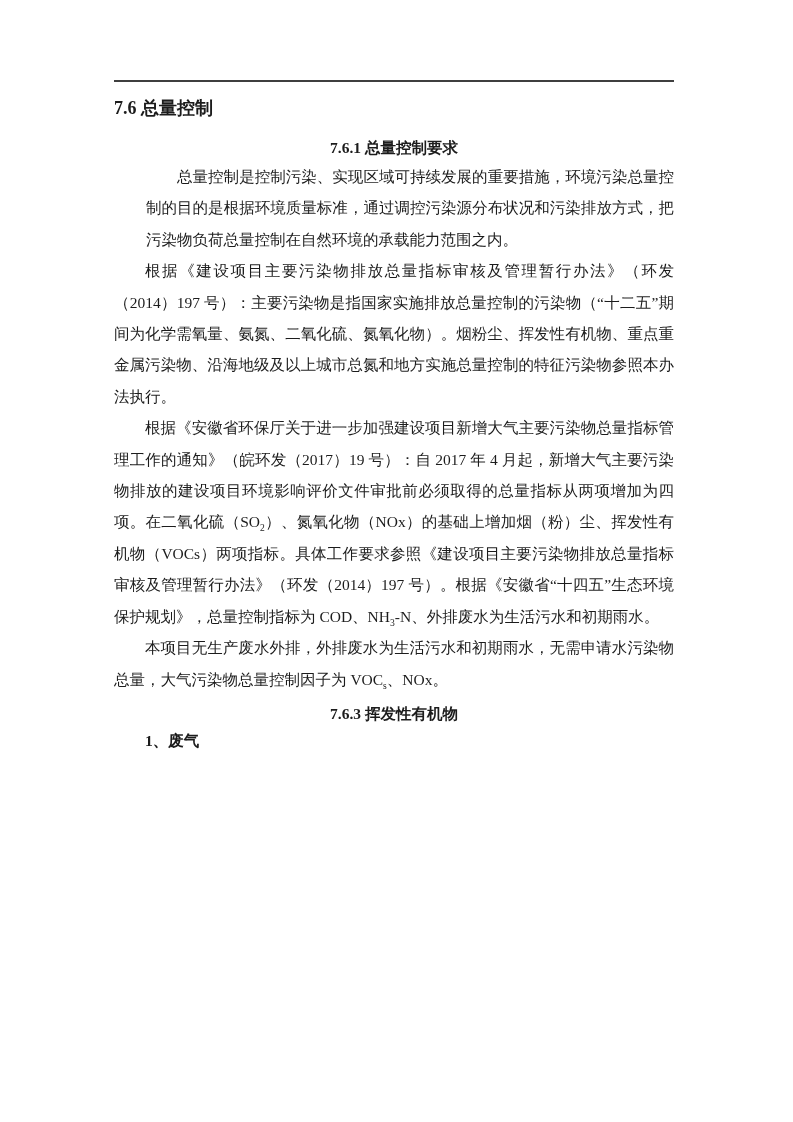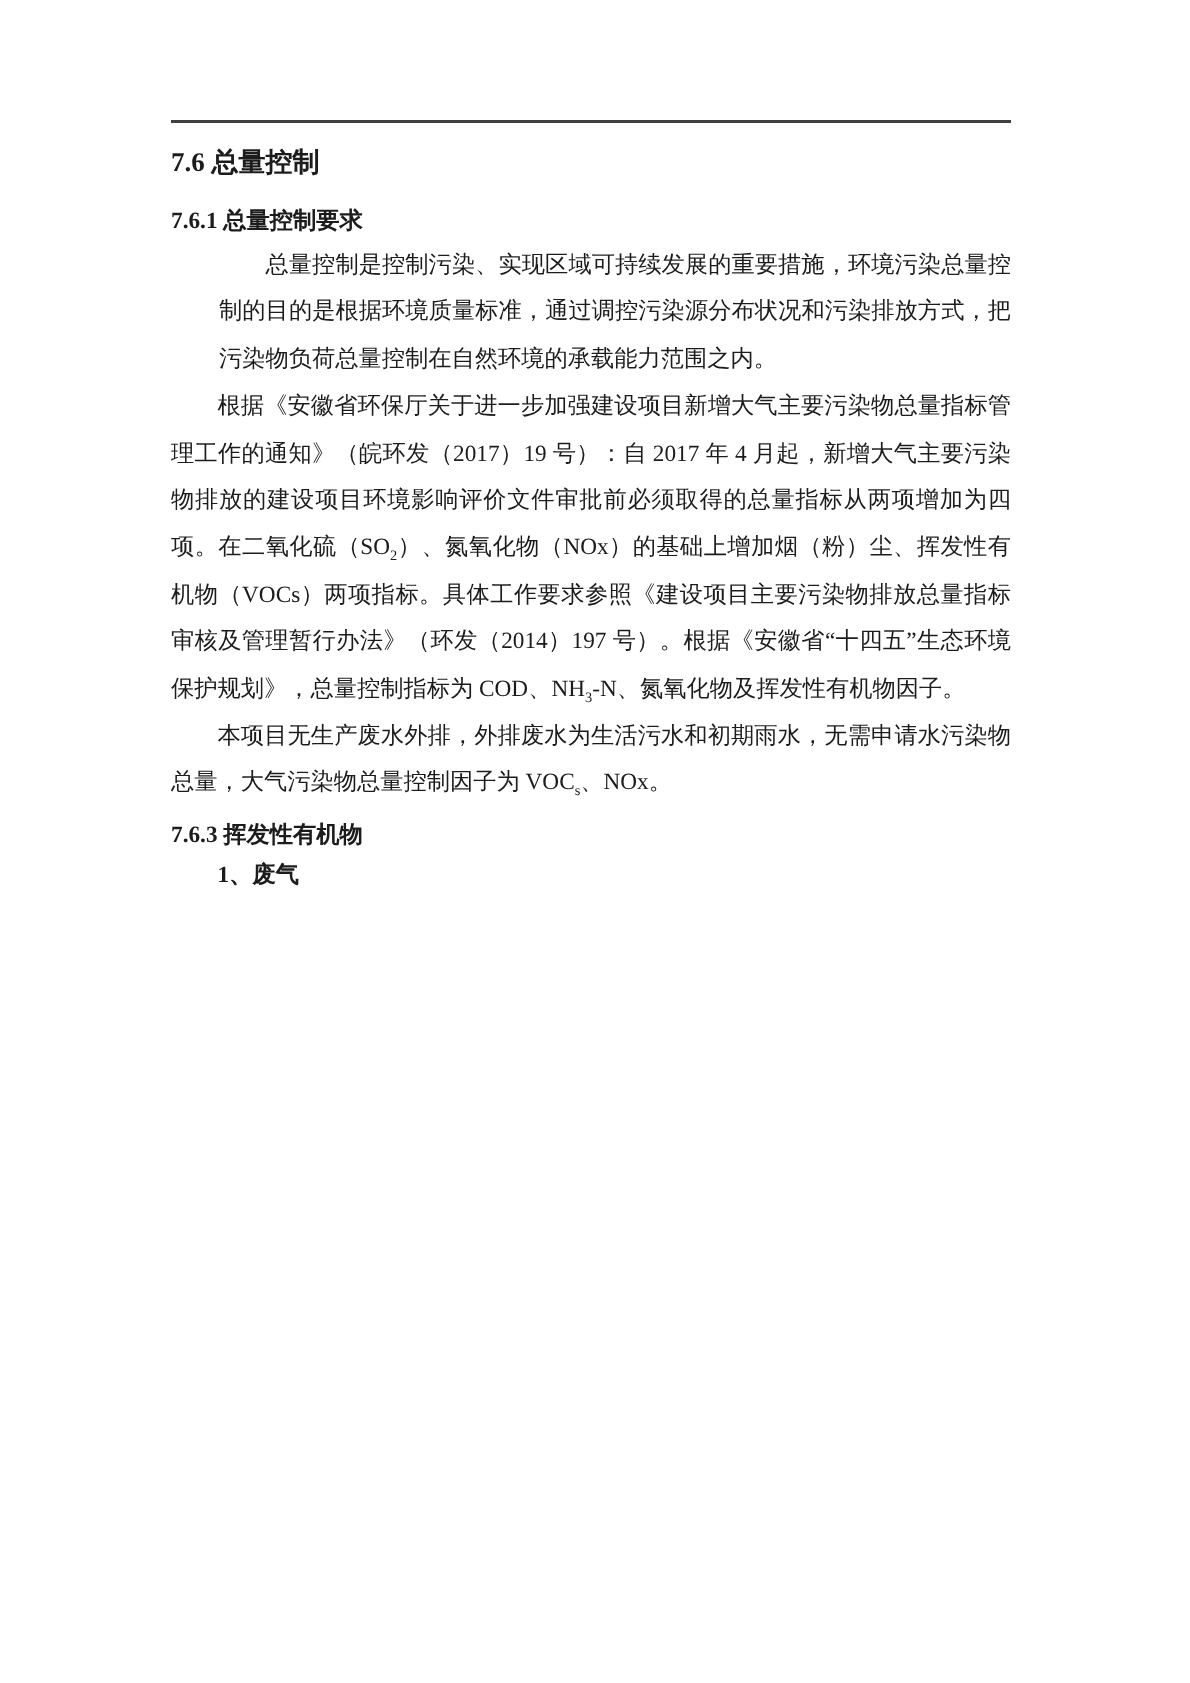--- a/index.html
+++ b/index.html
@@ -32,20 +32,21 @@
     font-size: 18px;
     font-weight: bold;
     line-height: 26px;
     margin: 13px 0 0 0;
   }
   .h2 {
     font-size: 15.5px;
     font-weight: bold;
     line-height: 22px;
     margin: 16px 0 0 0;
+    text-align: center;
   }
   .h2.tight {
     margin-top: 0;
   }
   .h2.mid {
     margin-top: 8px;
   }
   .body-p {
     font-size: 15.5px;
     line-height: 31.4px;
@@ -95,22 +96,23 @@
   <div class="content">
 
     <div class="rule"></div>
 
     <div class="h1">7.6 总量控制</div>
 
     <div class="h2">7.6.1 总量控制要求</div>
 
     <p class="body-p first">总量控制是控制污染、实现区域可持续发展的重要措施，环境污染总量控制的目的是根据环境质量标准，通过调控污染源分布状况和污染排放方式，把污染物负荷总量控制在自然环境的承载能力范围之内。</p>
 
+    <p class="body-p">根据《建设项目主要污染物排放总量指标审核及管理暂行办法》（环发（2014）197 号）：主要污染物是指国家实施排放总量控制的污染物（“十二五”期间为化学需氧量、氨氮、二氧化硫、氮氧化物）。烟粉尘、挥发性有机物、重点重金属污染物、沿海地级及以上城市总氮和地方实施总量控制的特征污染物参照本办法执行。</p>
 
-    <p class="body-p"><span>根据《安徽省环保厅关于进一步加强建设项目新增大气主要污染物总量指标管理工作的通知》（皖环发（2017）19 号）：自 2017 年 4 月起，新增大气主要污染物排放的建设项目环境影响评价文件审批前必须取得的总量指标从两项增加为四项。在二氧化硫（SO</span><sub>2</sub><span>）、氮氧化物（NOx）的基础上增加烟（粉）尘、挥发性有机物（VOCs）两项指标。具体工作要求参照《建设项目主要污染物排放总量指标审核及管理暂行办法》（环发（2014）197 号）。根据《安徽省“十四五”生态环境保护规划》，总量控制指标为 COD、NH</span><sub>3</sub><span>-N、氮氧化物及挥发性有机物因子。</span></p>
+    <p class="body-p"><span>根据《安徽省环保厅关于进一步加强建设项目新增大气主要污染物总量指标管理工作的通知》（皖环发（2017）19 号）：自 2017 年 4 月起，新增大气主要污染物排放的建设项目环境影响评价文件审批前必须取得的总量指标从两项增加为四项。在二氧化硫（SO</span><sub>2</sub><span>）、氮氧化物（NOx）的基础上增加烟（粉）尘、挥发性有机物（VOCs）两项指标。具体工作要求参照《建设项目主要污染物排放总量指标审核及管理暂行办法》（环发（2014）197 号）。根据《安徽省“十四五”生态环境保护规划》，总量控制指标为 COD、NH</span><sub>3</sub><span>-N、外排废水为生活污水和初期雨水。</span></p>
 
 
     <p class="body-p"><span>本项目无生产废水外排，外排废水为生活污水和初期雨水，无需申请水污染物总量，大气污染物总量控制因子为 VOC</span><sub>s</sub><span>、NOx。</span></p>
 
     <div class="h2 mid">7.6.3 挥发性有机物</div>
 
     <p class="sub-head">1、废气</p>
 
 
   </div>

